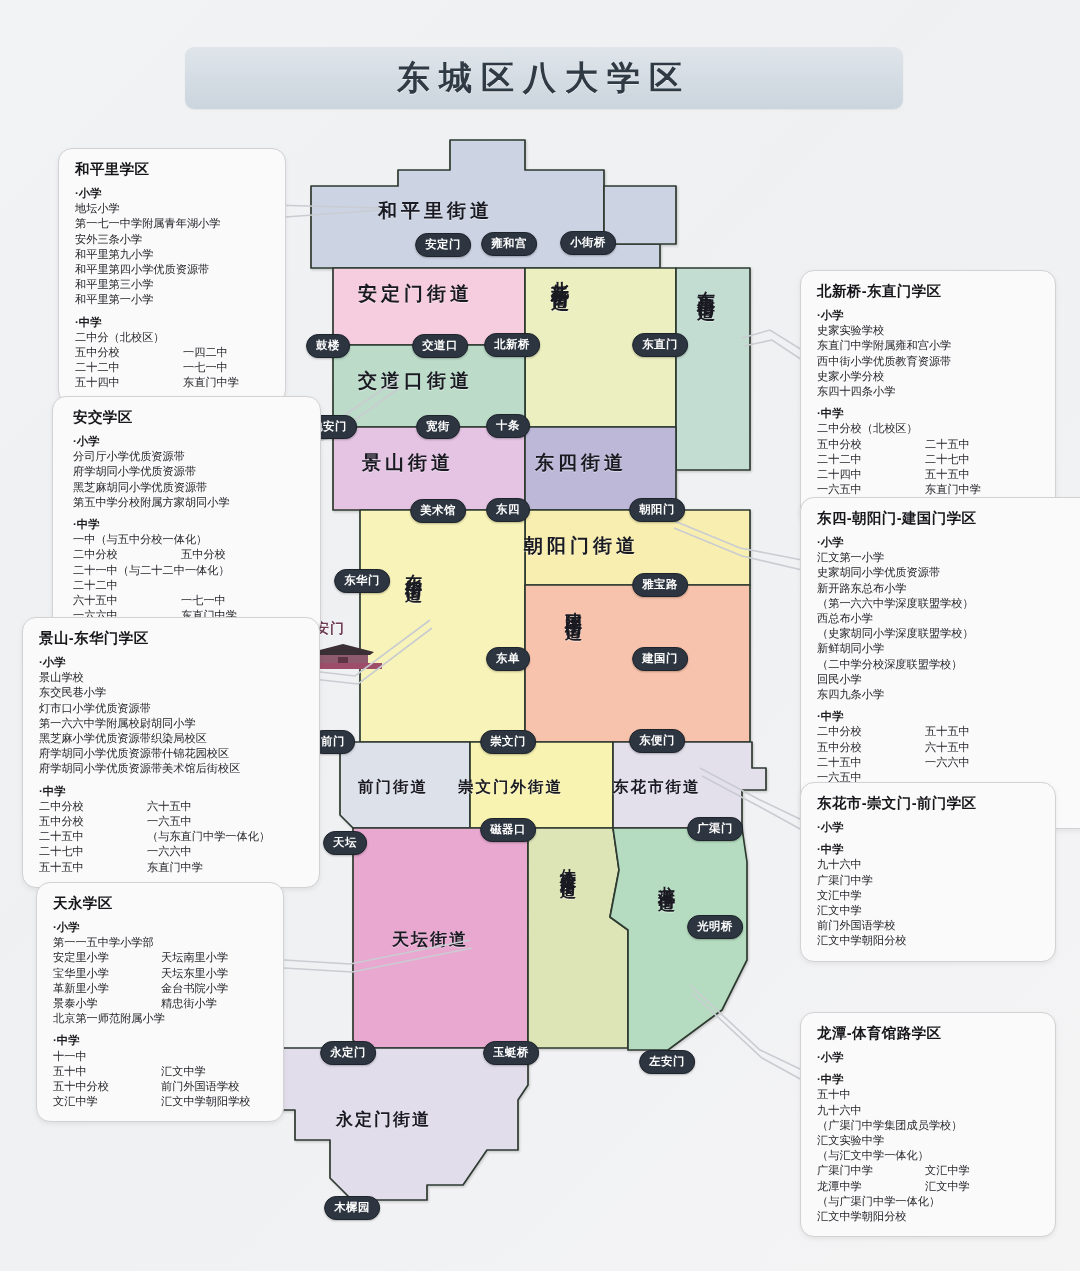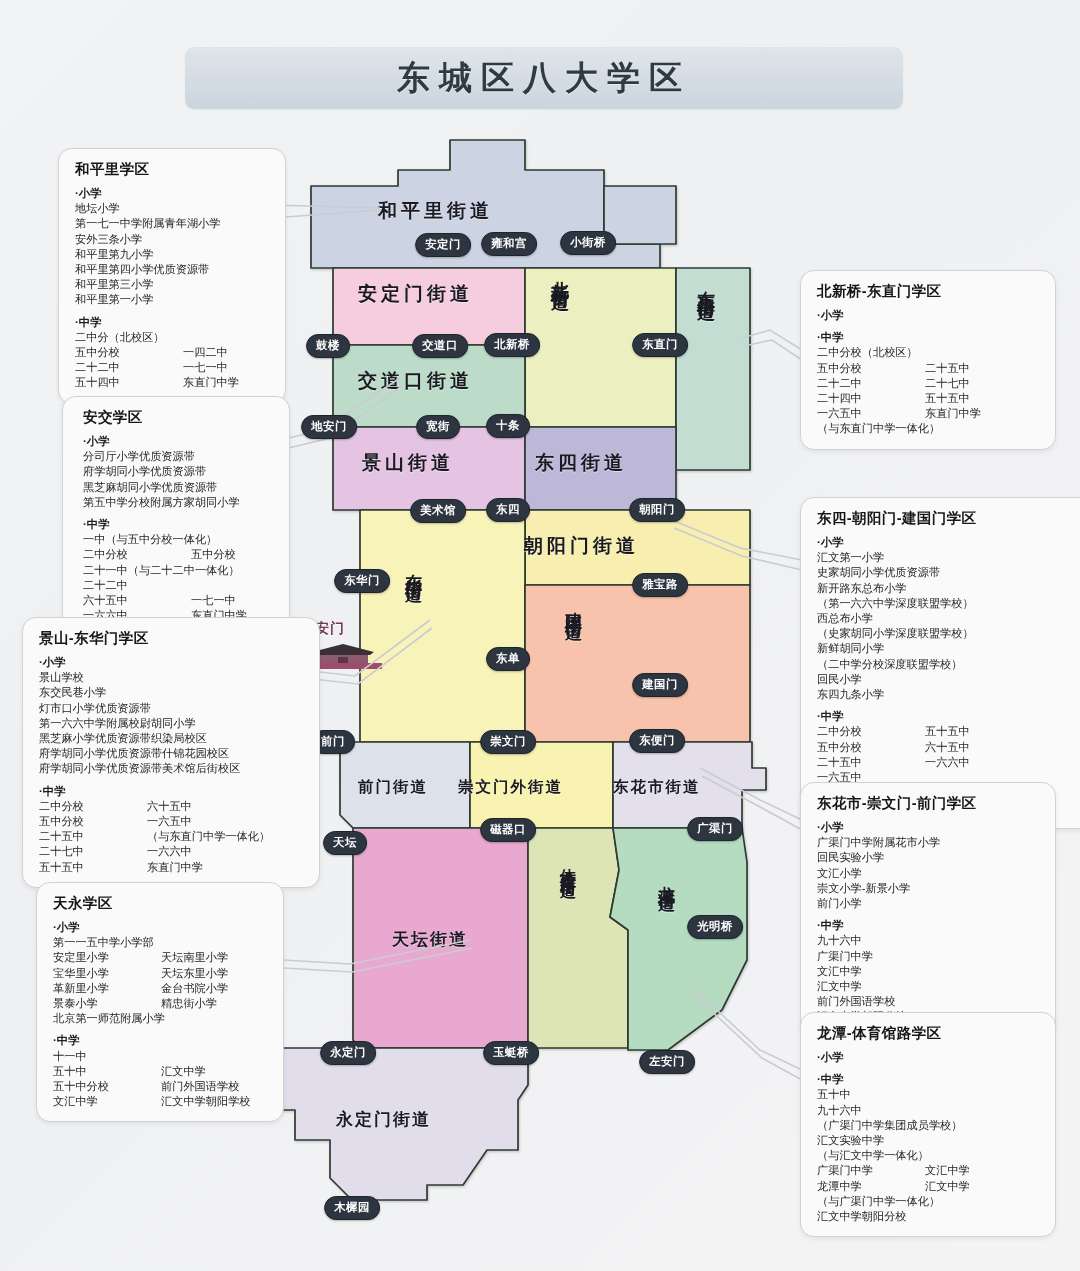--- a/index.html
+++ b/index.html
@@ -191,21 +191,21 @@
     <div class="node" style="left: 660px; top: 345px;">东直门</div>
     <div class="node" style="left: 329px; top: 427px;">地安门</div>
     <div class="node" style="left: 438px; top: 427px; text-align: center;">宽街</div>
     <div class="node" style="left: 508px; top: 426px;">十条</div>
     <div class="node" style="left: 438px; top: 511px;">美术馆</div>
     <div class="node" style="left: 508px; top: 510px;">东四</div>
     <div class="node" style="left: 657px; top: 510px;">朝阳门</div>
     <div class="node" style="left: 362px; top: 581px;">东华门</div>
     <div class="node" style="left: 660px; top: 585px;">雅宝路</div>
     <div class="node" style="left: 508px; top: 659px;">东单</div>
-    <div class="node" style="left: 660px; top: 659px; margin-top: 26px;">建国门</div>
+    <div class="node" style="left: 660px; top: 659px;">建国门</div>
     <div class="node" style="left: 333px; top: 742px;">前门</div>
     <div class="node" style="left: 508px; top: 742px;">崇文门</div>
     <div class="node" style="left: 657px; top: 741px;">东便门</div>
     <div class="node" style="left: 345px; top: 843px;">天坛</div>
     <div class="node" style="left: 508px; top: 830px;">磁器口</div>
     <div class="node" style="left: 715px; top: 829px;">广渠门</div>
     <div class="node" style="left: 715px; top: 927px;">光明桥</div>
     <div class="node" style="left: 348px; top: 1053px;">永定门</div>
     <div class="node" style="left: 511px; top: 1053px;">玉蜓桥</div>
     <div class="node" style="left: 667px; top: 1062px;">左安门</div>
@@ -254,21 +254,21 @@
           <span class="c1">二十二中</span>
           <span class="c2">一七一中</span>
         </div>
         <div class="row two">
           <span class="c1">五十四中</span>
           <span class="c2">东直门中学</span>
         </div>
       </div>
     </div>
   </div>
-<div class="card" id="card-1" style="left:62px;top:396px;width:228px;padding-left:20px;">
+<div class="card" id="card-1" style="left:52px;top:396px;width:269px;padding-left:20px;">
     <h3>安交学区</h3>
     <div class="sect">
       <div class="lbl">·小学</div>
       <div class="rows">
         <div class="row">
           <span class="c1">分司厅小学优质资源带</span>
         </div>
         <div class="row">
           <span class="c1">府学胡同小学优质资源带</span>
         </div>
@@ -408,20 +408,37 @@
           <span class="c1">文汇中学</span>
           <span class="c2">汇文中学朝阳学校</span>
         </div>
       </div>
     </div>
   </div>
 <div class="card" id="card-4" style="left:800px;top:270px;width:256px;">
     <h3>北新桥-东直门学区</h3>
     <div class="sect">
       <div class="lbl">·小学</div>
+      <div class="rows">
+        <div class="row">
+          <span class="c1">史家实验学校</span>
+        </div>
+        <div class="row">
+          <span class="c1">东直门中学附属雍和宫小学</span>
+        </div>
+        <div class="row">
+          <span class="c1">西中街小学优质教育资源带</span>
+        </div>
+        <div class="row">
+          <span class="c1">史家小学分校</span>
+        </div>
+        <div class="row">
+          <span class="c1">东四十四条小学</span>
+        </div>
+      </div>
     </div>
     <div class="sect">
       <div class="lbl">·中学</div>
       <div class="rows">
         <div class="row two">
           <span class="c1">二中分校（北校区）</span>
         </div>
         <div class="row two">
           <span class="c1">五中分校</span>
           <span class="c2">二十五中</span>
@@ -505,37 +522,20 @@
         <div class="row two">
           <span class="c1">东直门中学</span>
         </div>
       </div>
     </div>
   </div>
 <div class="card" id="card-6" style="left:800px;top:782px;width:256px;">
     <h3>东花市-崇文门-前门学区</h3>
     <div class="sect">
       <div class="lbl">·小学</div>
-      <div class="rows">
-        <div class="row">
-          <span class="c1">广渠门中学附属花市小学</span>
-        </div>
-        <div class="row">
-          <span class="c1">回民实验小学</span>
-        </div>
-        <div class="row">
-          <span class="c1">文汇小学</span>
-        </div>
-        <div class="row">
-          <span class="c1">崇文小学-新景小学</span>
-        </div>
-        <div class="row">
-          <span class="c1">前门小学</span>
-        </div>
-      </div>
     </div>
     <div class="sect">
       <div class="lbl">·中学</div>
       <div class="rows">
         <div class="row">
           <span class="c1">九十六中</span>
         </div>
         <div class="row">
           <span class="c1">广渠门中学</span>
         </div>

